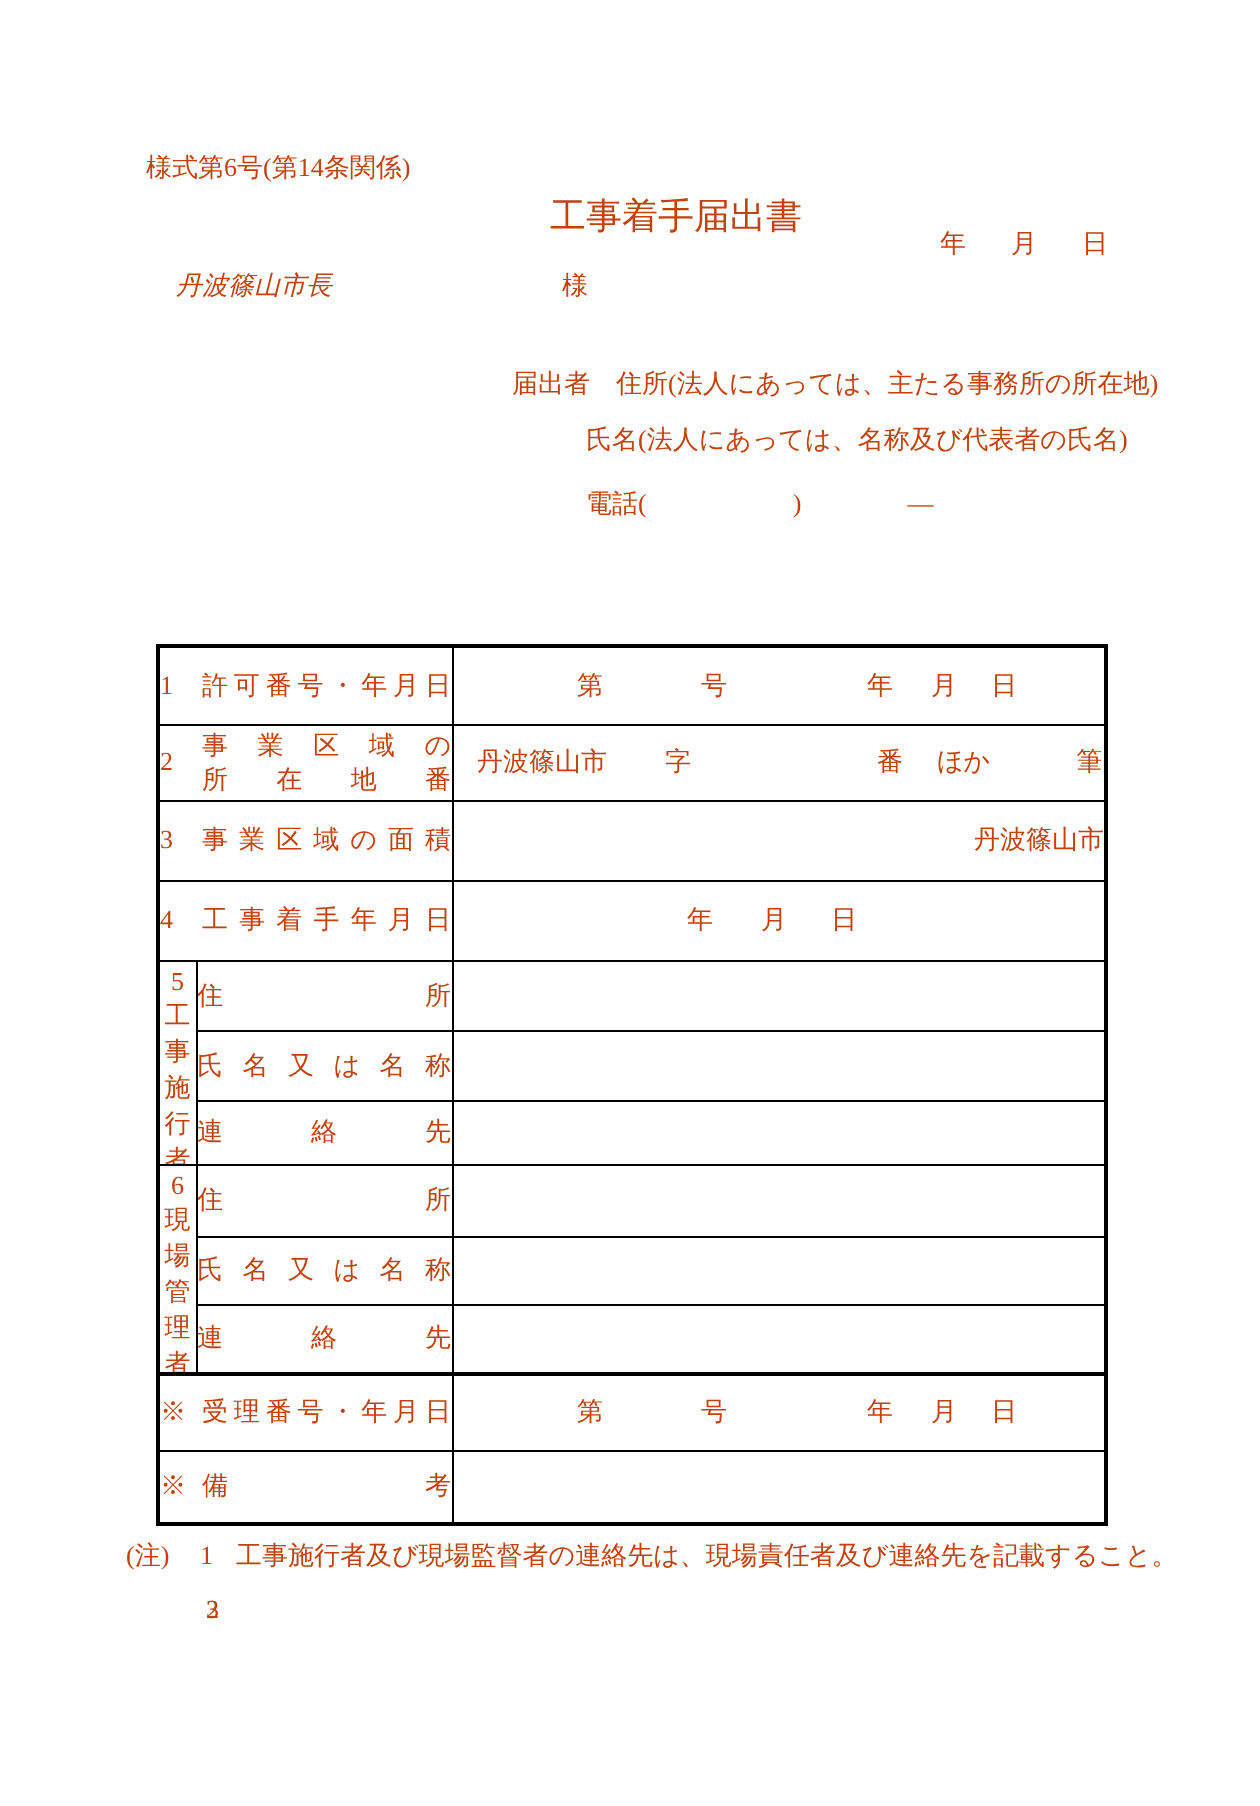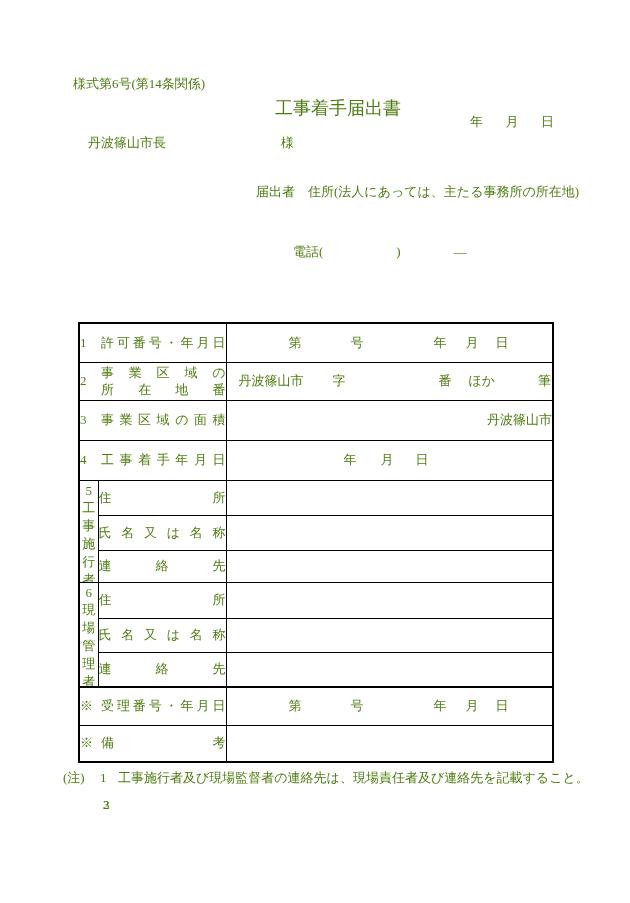--- a/index.html
+++ b/index.html
@@ -1,29 +1,29 @@
 <!DOCTYPE html>
 <html lang="ja"><head>
 <meta charset="utf-8">
 <style>
   html,body{margin:0;padding:0;background:#e8e8e8;}
   .page{
     position:relative;
     width:630px;height:903px;
     background:#ffffff;
     font-family:"Liberation Serif","DejaVu Serif",serif;
-    font-size:13px;color:#4d7c0f;
+    font-size:13px;color:#c2410c;
     overflow:hidden;
     margin:0 auto;
   }
   .abs{position:absolute;white-space:nowrap;}
   .form-number{left:73px;top:75px;}
   .doc-title{left:275px;top:96px;font-size:18px;}
   .date-line{left:470px;top:113px;width:84px;display:flex;justify-content:space-between;}
-  .addressee-name{left:88px;top:134px;}
+  .addressee-name{left:88px;top:134px;font-style:italic;}
   .addressee-honorific{left:281px;top:134px;}
   .declarant-address{left:256px;top:183px;}
   .declarant-address .gap{display:inline-block;width:13px;}
   .declarant-name{left:293px;top:211px;}
   .phone-line{left:293px;top:243px;}
   .phone-close{margin-left:73px;}
   .phone-dash{margin-left:53px;}
   .intro{left:63px;top:275px;width:515px;line-height:27px;}
   .intro .l1{text-indent:21px;white-space:nowrap;}
   .intro .l2{white-space:nowrap;}
@@ -87,20 +87,21 @@
     <span>日</span>
   </div>
 
   <div class="abs addressee-name">丹波篠山市長</div>
   <div class="abs addressee-honorific">様</div>
 
   <div class="abs declarant-address">
     <span>届出者</span><span class="gap"></span><span>住所(法人にあっては、主たる事務所の所在地)</span>
   </div>
 
+  <div class="abs declarant-name">氏名(法人にあっては、名称及び代表者の氏名)</div>
 
   <div class="abs phone-line">
     <span>電話(</span><span class="phone-close">)</span><span class="phone-dash">—</span>
   </div>
 
 
   <table class="form">
     <colgroup>
         <col class="c-num">
         <col class="c-lbl">

